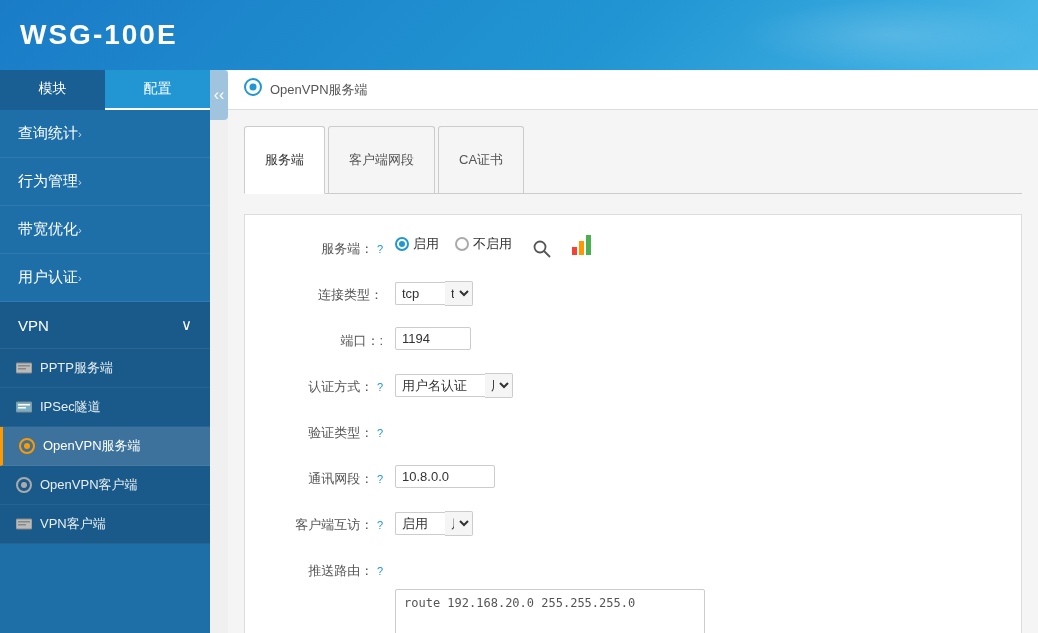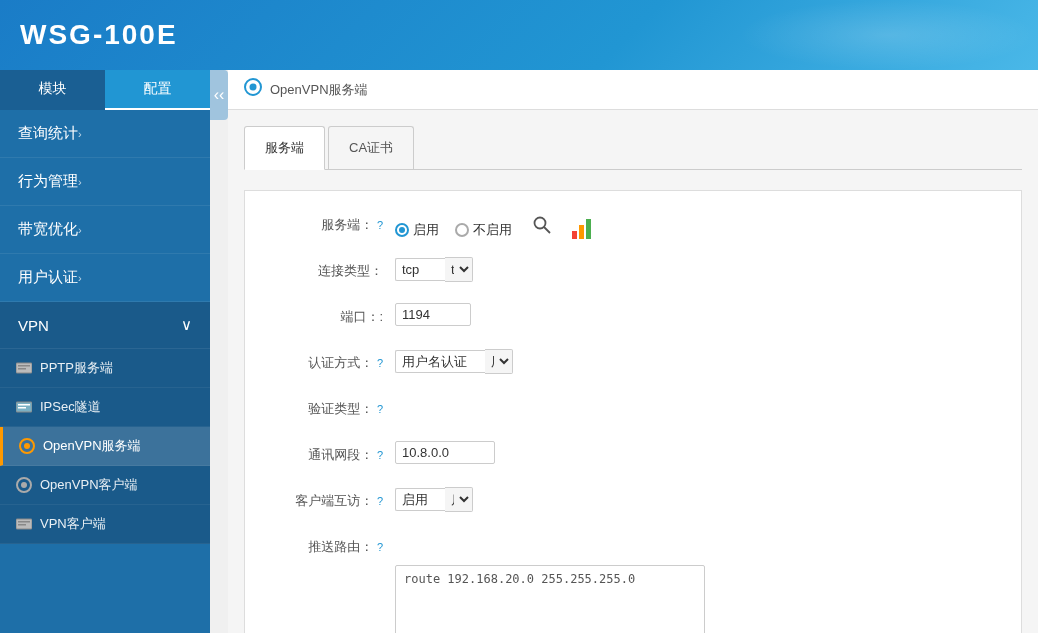--- a/index.html
+++ b/index.html
@@ -33,28 +33,28 @@
     .content { flex: 1; background: #f5f5f5; display: flex; flex-direction: column; overflow: hidden; }
 
     .content-header { background: white; padding: 8px 16px; display: flex; align-items: center; gap: 8px; border-bottom: 1px solid #ddd; }
     .content-header-icon { color: #2196d3; font-size: 18px; }
     .content-header-title { color: #555; font-size: 13px; }
 
     .content-body { padding: 16px; flex: 1; overflow: auto; }
 
     
     .tabs { display: flex; border-bottom: 1px solid #ccc; margin-bottom: 20px; }
-    .tab { padding: 12px 20px; font-size: 13px; cursor: pointer; border: 1px solid #ccc; border-bottom: none; background: #f5f5f5; color: #555; margin-right: 3px; border-radius: 3px 3px 0 0; }
+    .tab { padding: 24px 20px; font-size: 13px; cursor: pointer; border: 1px solid #ccc; border-bottom: none; background: #f5f5f5; color: #555; margin-right: 3px; border-radius: 3px 3px 0 0; }
     .tab.active { background: white; color: #333; border-bottom: 1px solid white; margin-bottom: -1px; }
 
     
     .form-container { background: white; padding: 20px 30px; border: 1px solid #ddd; }
     .form-row { display: flex; align-items: flex-start; margin-bottom: 16px; min-height: 30px; }
     .form-label { width: 120px; text-align: right; padding-right: 12px; color: #555; font-size: 13px; padding-top: 5px; flex-shrink: 0; }
-    .form-field { display: flex; align-items: flex-end; gap: 16px; flex-wrap: wrap; }
+    .form-field { display: flex; align-items: flex-start; gap: 16px; flex-wrap: wrap; }
     .form-help { color: #2196d3; font-size: 11px; cursor: pointer; }
 
     .radio-group { display: flex; align-items: center; gap: 16px; }
     .radio-item { display: flex; align-items: center; gap: 4px; color: #333; cursor: pointer; }
     .radio-dot { width: 14px; height: 14px; border-radius: 50%; border: 2px solid #2196d3; display: flex; align-items: center; justify-content: center; }
     .radio-dot.checked::after { content: ''; width: 6px; height: 6px; background: #2196d3; border-radius: 50%; }
     .radio-dot.unchecked { border-color: #aaa; }
 
     .search-icon-btn { width: 28px; height: 28px; display: flex; align-items: center; justify-content: center; cursor: pointer; color: #555; }
     .chart-icon { display: flex; gap: 2px; align-items: flex-end; height: 20px; cursor: pointer; }
@@ -168,20 +168,21 @@
             <circle cx="9" cy="9" r="3.5" fill="#2196d3"></circle>
           </svg>
       </span>
       <span class="content-header-title">OpenVPN服务端</span>
     </div>
 
     <div class="content-body">
 
       <div class="tabs">
         <div class="tab active">服务端</div>
+        <div class="tab">客户端网段</div>
         <div class="tab">CA证书</div>
       </div>
 
       <div class="form-container">
 
         <div class="form-row">
           <div class="form-label">
             <span>服务端：</span>
             <span class="form-help">?</span>
           </div>

